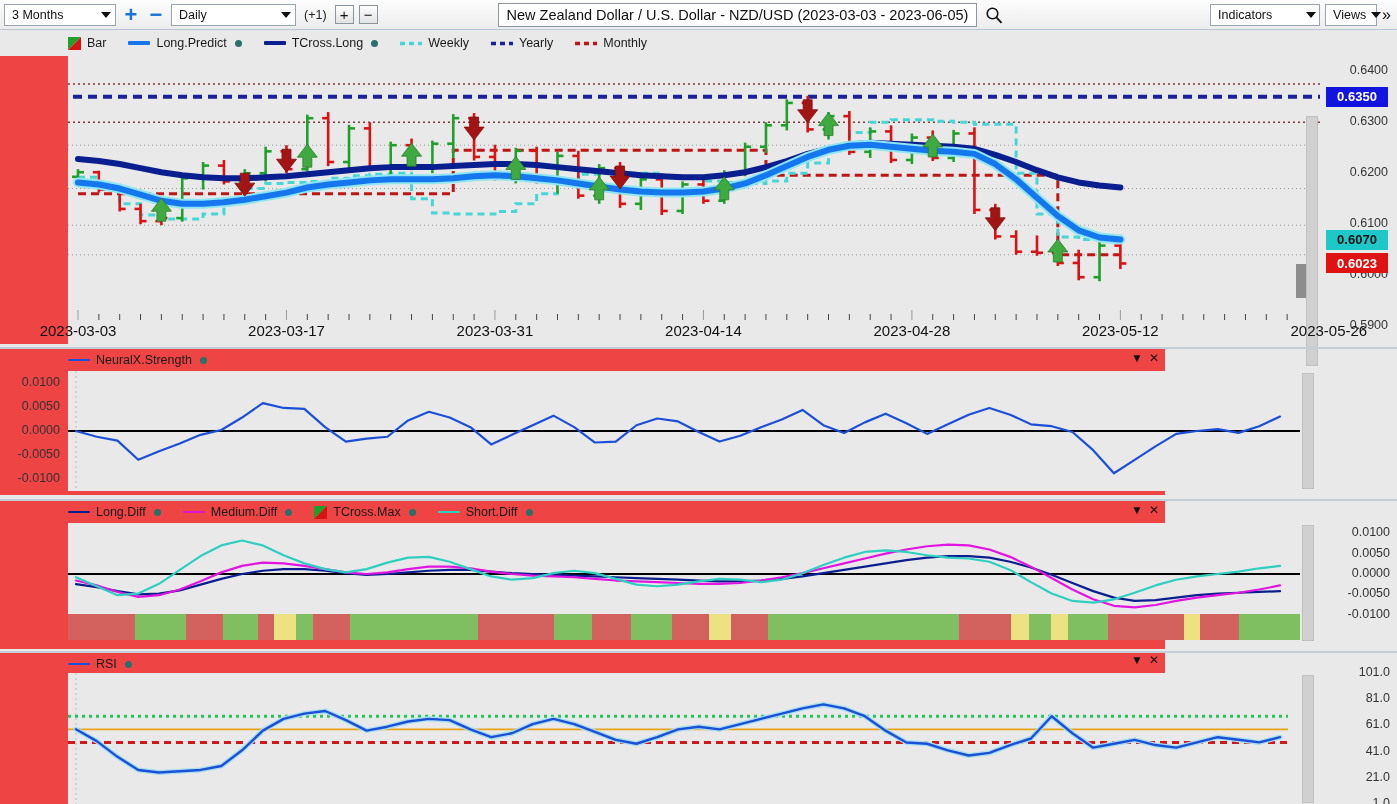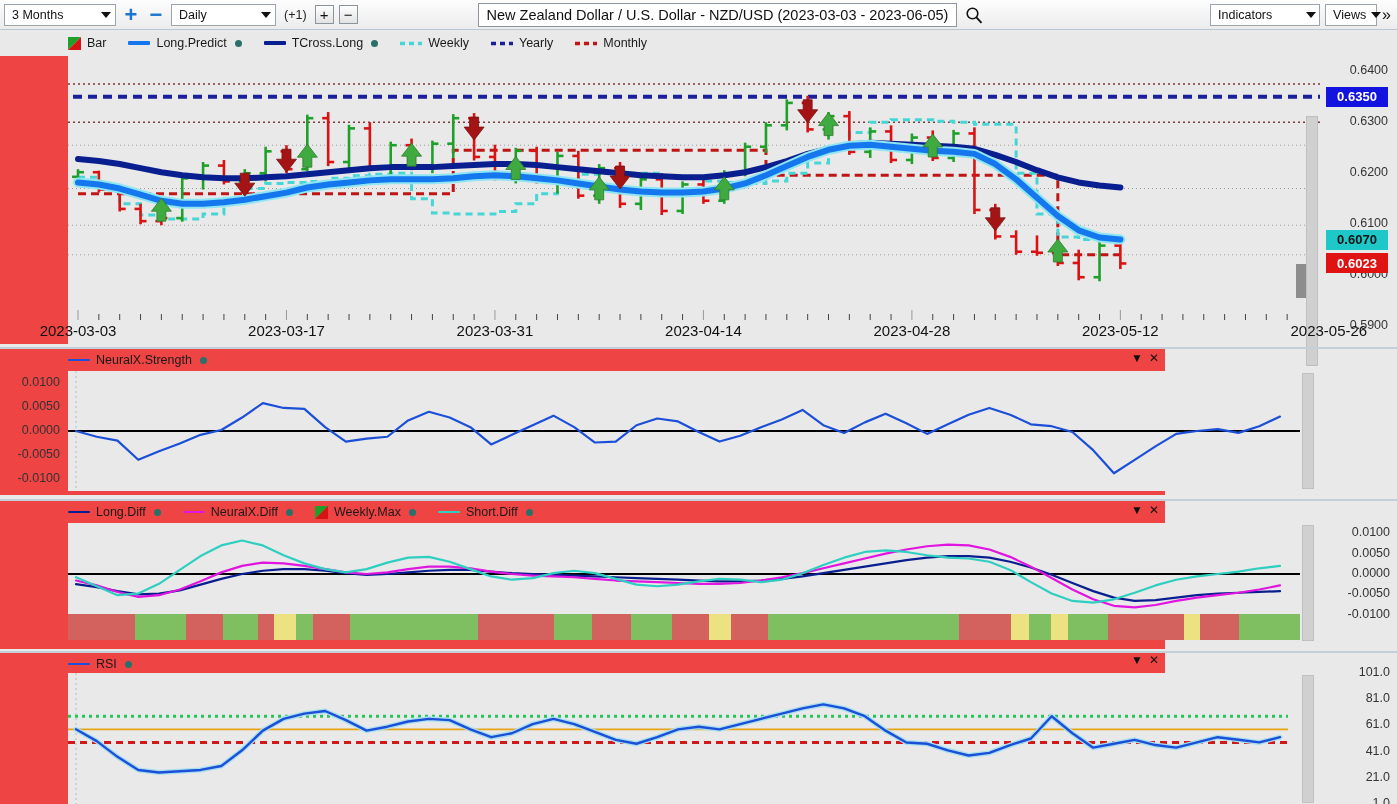--- a/index.html
+++ b/index.html
@@ -78,21 +78,21 @@
 
 <div class="app">
 
   <div class="toolbar">
     <div class="combo" style="width:112px;">
       <span class="cap">3 Months</span>
       <span class="caret"></span>
     </div>
     <div class="plusblue">+</div>
     <div class="minusblue">−</div>
-    <div class="combo" style="width:105px;">
+    <div class="combo" style="width:125px;">
       <span class="cap">Daily</span>
       <span class="caret"></span>
     </div>
     <div class="plusone">(+1)</div>
     <div class="sqbtn">+</div>
     <div class="sqbtn">−</div>
 
     <div style="width:110px;"></div>
     <div class="titlebox">
       <span>New Zealand Dollar / U.S. Dollar - NZD/USD (2023-03-03 - 2023-06-05)</span>
@@ -501,31 +501,31 @@
   <div class="panel-sep" style="top:499px;"></div>
   <div class="panel" style="top:501px;height:148px;">
     <div class="legend" id="lg1" style="position:absolute;left:68px;top:4px;">
         <div class="lg">
           <span class="swatch-line" style="background: rgb(10, 31, 143); height: 2px;"></span>
           <span>Long.Diff</span>
           <span class="dot"></span>
         </div>
         <div class="lg">
           <span class="swatch-line" style="background: rgb(224, 22, 224); height: 2px;"></span>
-          <span>NeuralX.Diff</span>
+          <span>Medium.Diff</span>
           <span class="dot"></span>
         </div>
         <div class="lg">
           <span class="bar-ico">
             <svg width="13" height="13">
               <polygon points="0,0 13,0 0,13" fill="#1fa02a"></polygon>
               <polygon points="13,0 13,13 0,13" fill="#d81313"></polygon>
             </svg>
           </span>
-          <span>Weekly.Max</span>
+          <span>TCross.Max</span>
           <span class="dot"></span>
         </div>
         <div class="lg">
           <span class="swatch-line" style="background: rgb(46, 207, 192); height: 2px;"></span>
           <span>Short.Diff</span>
           <span class="dot"></span>
         </div>
       </div>
     <div class="plot" id="plot1" style="left:68px;top:22px;width:1232px;height:102px;">
         <svg width="1232" height="102">

